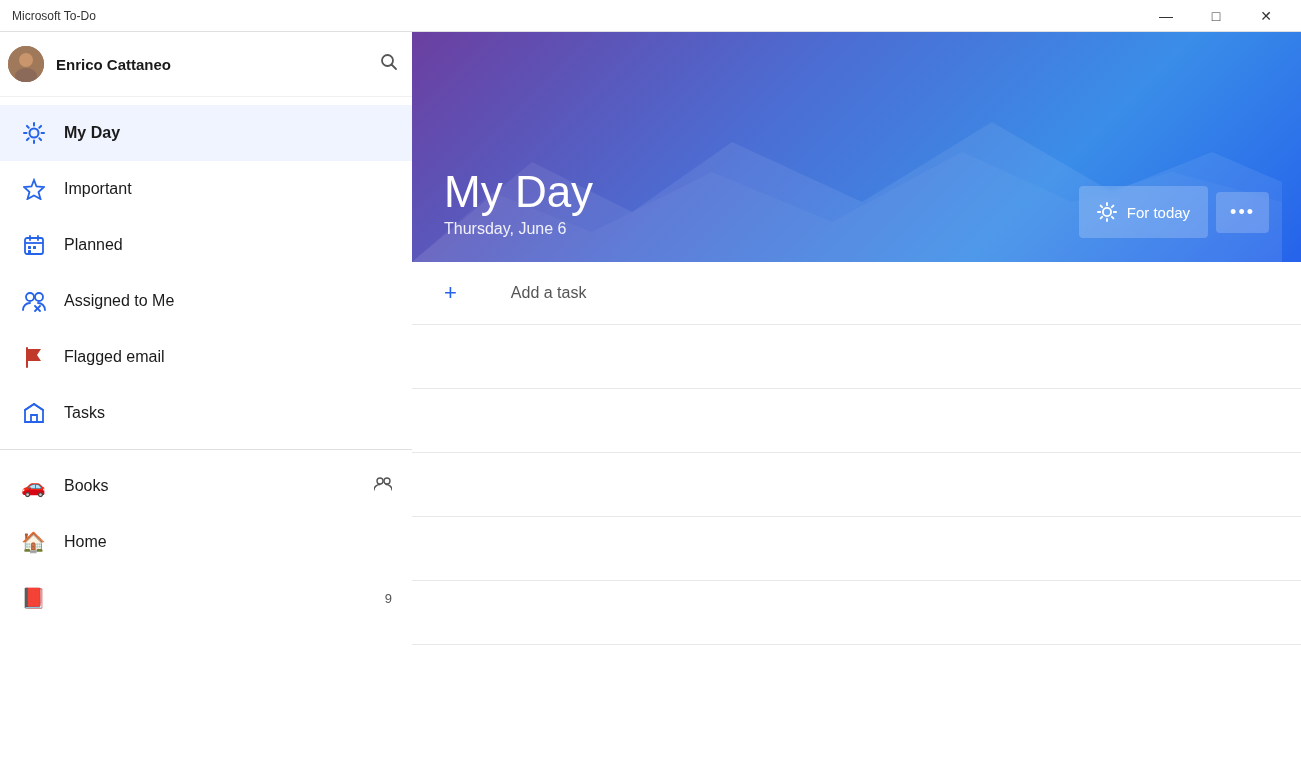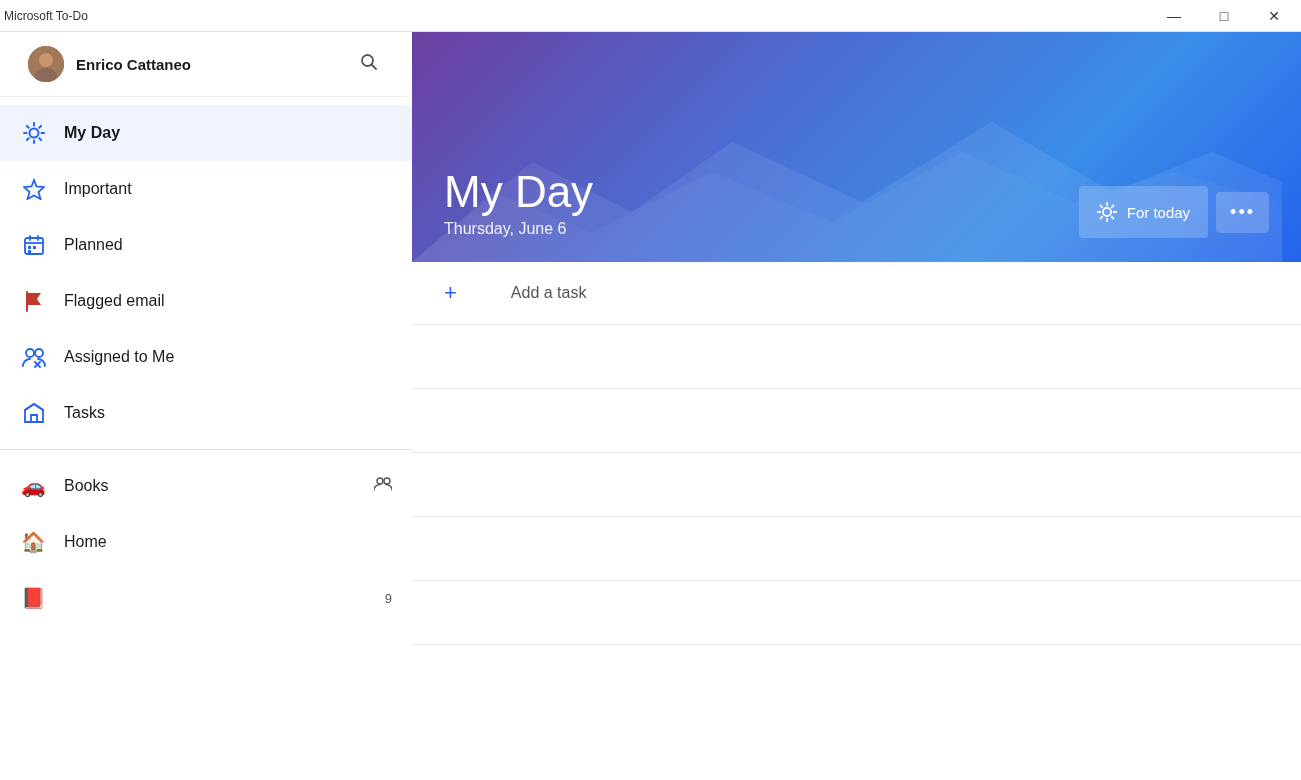--- a/index.html
+++ b/index.html
@@ -13,21 +13,21 @@
       flex-direction: column;
     }
 
     
     .title-bar {
       background: #ffffff;
       height: 32px;
       display: flex;
       align-items: center;
       justify-content: space-between;
-      padding: 0 4px;
+      padding: 0 12px;
       border-bottom: 1px solid #e0e0e0;
       flex-shrink: 0;
     }
     .title-bar-title {
       font-size: 12px;
       color: #333;
     }
     .title-bar-controls {
       display: flex;
       gap: 4px;
@@ -60,21 +60,21 @@
       flex-direction: column;
       flex-shrink: 0;
       overflow-y: auto;
     }
 
     
     .sidebar-header {
       display: flex;
       align-items: center;
       justify-content: space-between;
-      padding: 14px 28px;
+      padding: 14px 8px;
       border-bottom: 1px solid #f0f0f0;
     }
     .sidebar-user {
       display: flex;
       align-items: center;
       gap: 12px;
     }
     .sidebar-avatar {
       width: 36px;
       height: 36px;
@@ -341,40 +341,40 @@
             <rect x="5" y="12" width="3" height="3" rx="0.5" fill="#2563eb"></rect>
             <rect x="10" y="12" width="3" height="3" rx="0.5" fill="#2563eb"></rect>
             <rect x="5" y="16" width="3" height="3" rx="0.5" fill="#2563eb"></rect>
           </svg>
         </div>
         <span class="nav-item-label">Planned</span>
       </div>
 
       <div class="nav-item">
         <div class="nav-item-icon">
-          <svg width="22" height="22" viewBox="0 0 22 22" fill="none" xmlns="http://www.w3.org/2000/svg">
-            <line x1="4" y1="2" x2="4" y2="21" stroke="#c0392b" stroke-width="2" stroke-linecap="round"></line>
-            <path d="M4 3 L18 3 L14 9 L18 15 L4 15 Z" fill="#c0392b"></path>
-          </svg>
-        </div>
-        <span class="nav-item-label">Flagged email</span>
-      </div>
-
-      <div class="nav-item">
-        <div class="nav-item-icon">
           <svg width="24" height="22" viewBox="0 0 24 22" fill="none" xmlns="http://www.w3.org/2000/svg">
             <circle cx="8" cy="7" r="4" stroke="#2563eb" stroke-width="1.8"></circle>
             <path d="M1 20c0-4 3.1-7 7-7" stroke="#2563eb" stroke-width="1.8" stroke-linecap="round"></path>
             <circle cx="17" cy="7" r="4" stroke="#2563eb" stroke-width="1.8"></circle>
             <path d="M23 20c0-4-3.1-7-7-7" stroke="#2563eb" stroke-width="1.8" stroke-linecap="round"></path>
             <line x1="13" y1="16" x2="18" y2="21" stroke="#2563eb" stroke-width="1.8" stroke-linecap="round"></line>
             <line x1="18" y1="16" x2="13" y2="21" stroke="#2563eb" stroke-width="1.8" stroke-linecap="round"></line>
           </svg>
         </div>
         <span class="nav-item-label">Assigned to Me</span>
+      </div>
+
+      <div class="nav-item">
+        <div class="nav-item-icon">
+          <svg width="22" height="22" viewBox="0 0 22 22" fill="none" xmlns="http://www.w3.org/2000/svg">
+            <line x1="4" y1="2" x2="4" y2="21" stroke="#c0392b" stroke-width="2" stroke-linecap="round"></line>
+            <path d="M4 3 L18 3 L14 9 L18 15 L4 15 Z" fill="#c0392b"></path>
+          </svg>
+        </div>
+        <span class="nav-item-label">Flagged email</span>
       </div>
 
       <div class="nav-item">
         <div class="nav-item-icon">
           <svg width="22" height="22" viewBox="0 0 22 22" fill="none" xmlns="http://www.w3.org/2000/svg">
             <path d="M11 2 L20 8 L20 20 L2 20 L2 8 Z" stroke="#2563eb" stroke-width="1.8" fill="none"></path>
             <path d="M8 20 L8 13 L14 13 L14 20" stroke="#2563eb" stroke-width="1.8" fill="none"></path>
             <line x1="2" y1="8" x2="11" y2="2" stroke="#2563eb" stroke-width="1.8" stroke-linecap="round"></line>
             <line x1="11" y1="2" x2="20" y2="8" stroke="#2563eb" stroke-width="1.8" stroke-linecap="round"></line>
           </svg>

